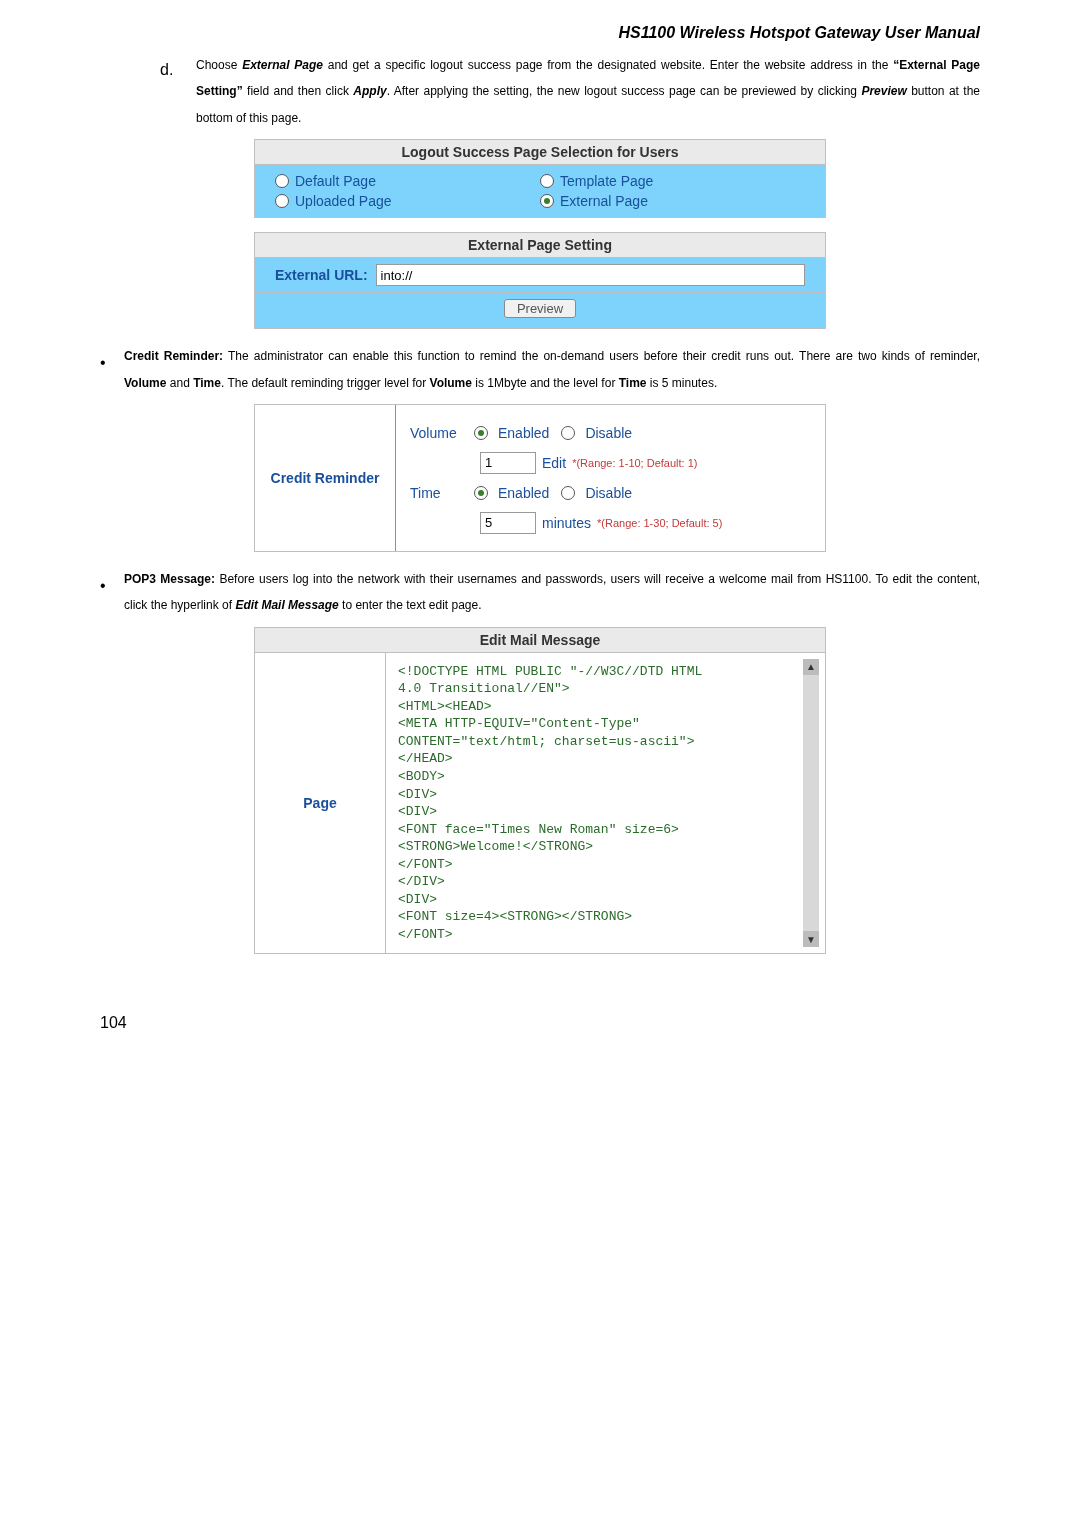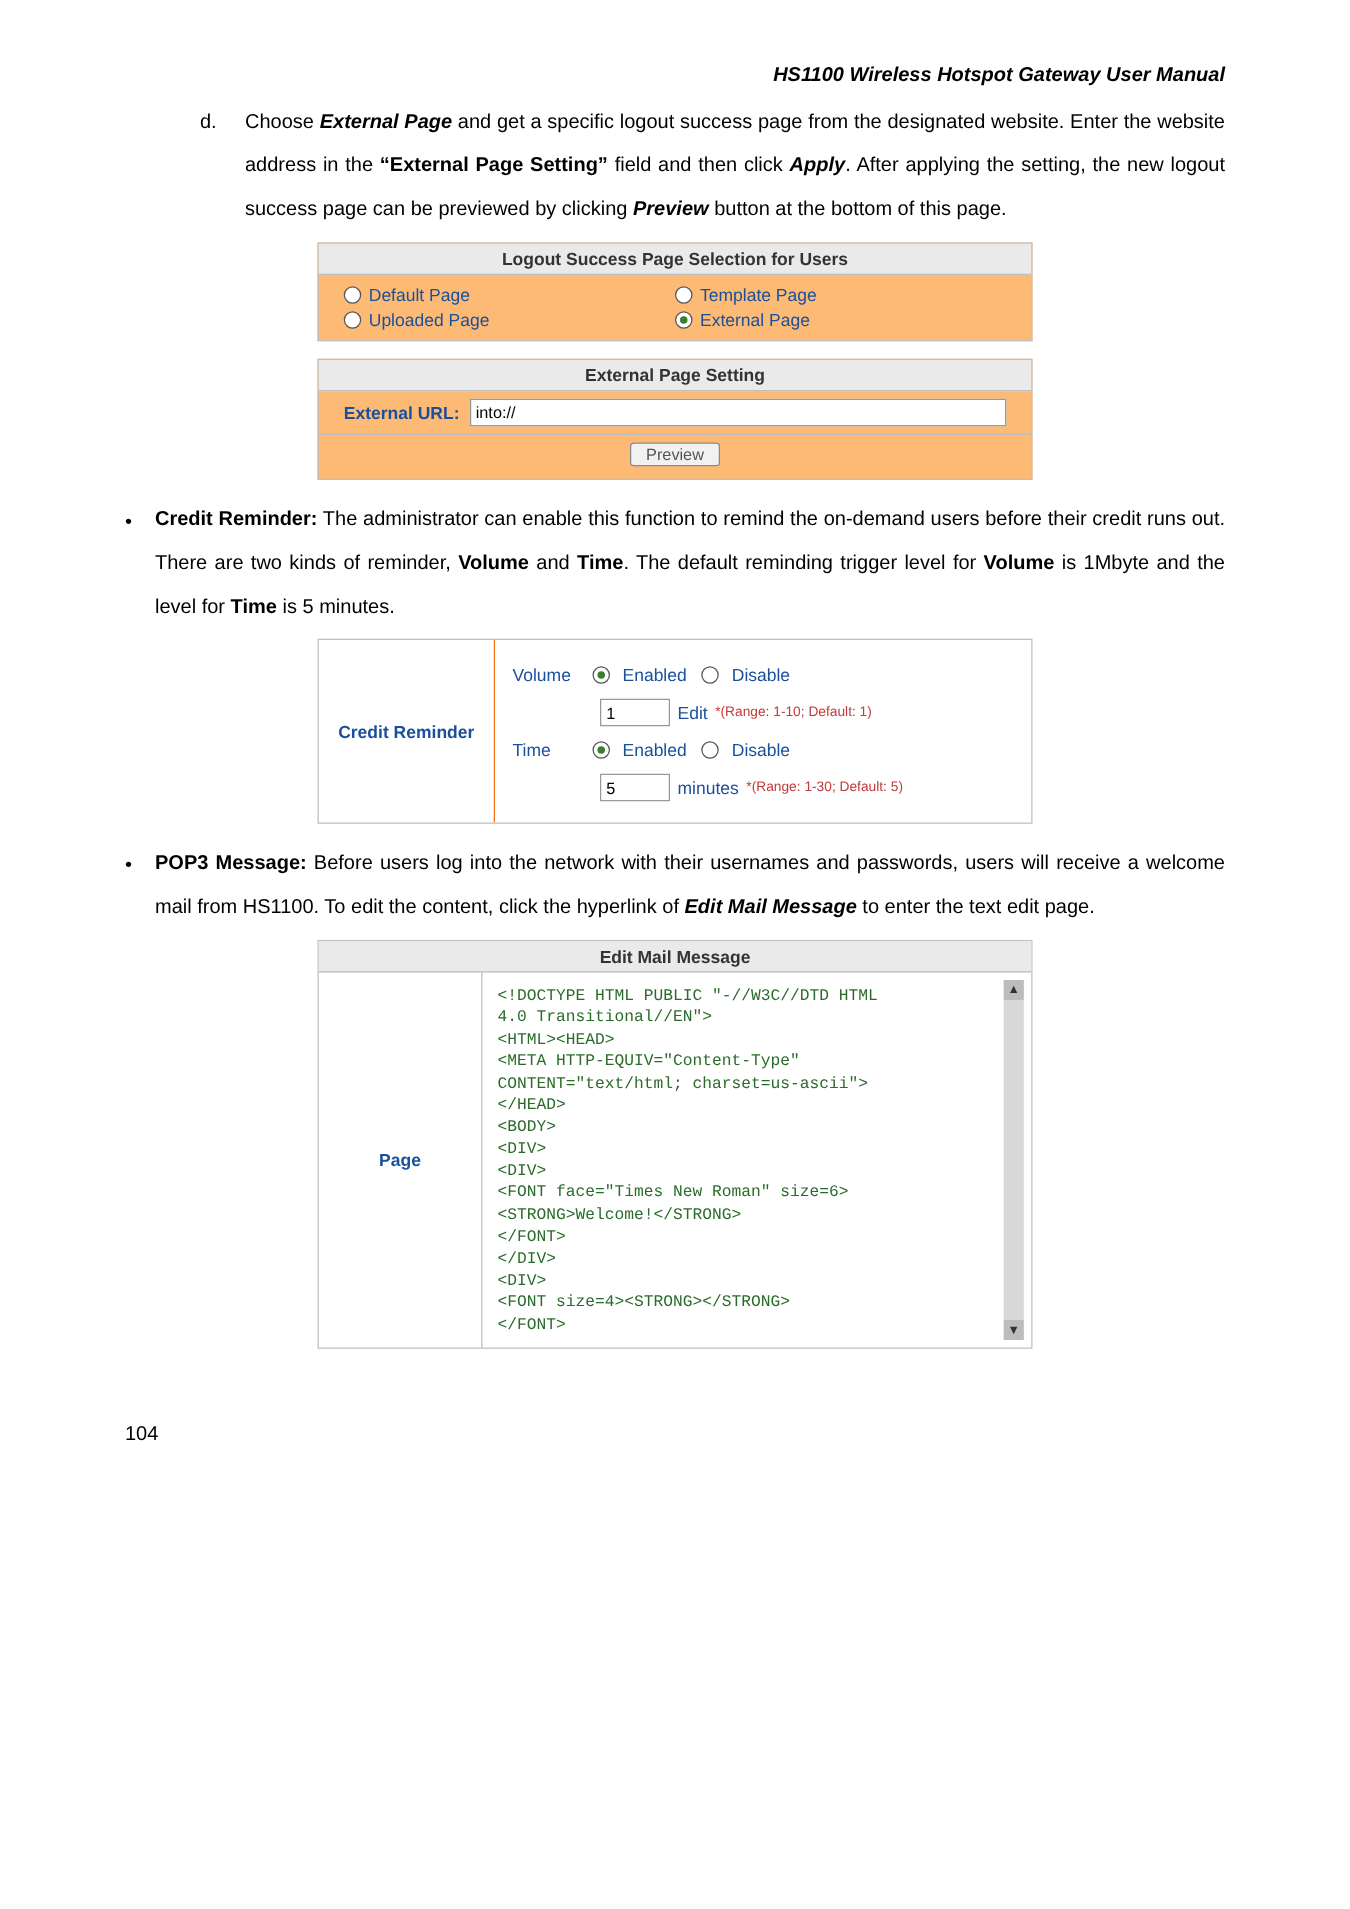--- a/index.html
+++ b/index.html
@@ -4,31 +4,31 @@
 <style>
   body {
     margin: 0;
     padding: 0;
     background: #fff;
     font-family: Arial, Helvetica, sans-serif;
     color: #000;
     width: 1080px;
   }
   .page {
-    padding: 52px 100px 40px 100px;
+    padding: 24px 100px 40px 100px;
   }
   .header-title {
     text-align: right;
     font-style: italic;
     font-weight: bold;
     font-size: 16px;
     margin-bottom: 6px;
   }
   .para {
-    font-size: 16px;
+    font-size: 12px;
     line-height: 2.2;
     text-align: justify;
   }
   .para-indent {
     margin-left: 60px;
   }
   .bullet-row {
     display: flex;
     align-items: flex-start;
     font-size: 16px;
@@ -49,21 +49,21 @@
     flex-shrink: 0;
   }
   .bold { font-weight: bold; }
   .bold-italic { font-weight: bold; font-style: italic; }
 
   
   .panel {
     border: 1px solid #bfbfbf;
     width: 570px;
     margin: 8px auto 14px auto;
-    background: #fdba74;
+    background: #7dd3fc;
   }
   .panel-hdr {
     background: #eaeaea;
     text-align: center;
     font-weight: bold;
     font-size: 14px;
     color: #333;
     padding: 4px 0;
     border-bottom: 1px solid #bfbfbf;
   }

